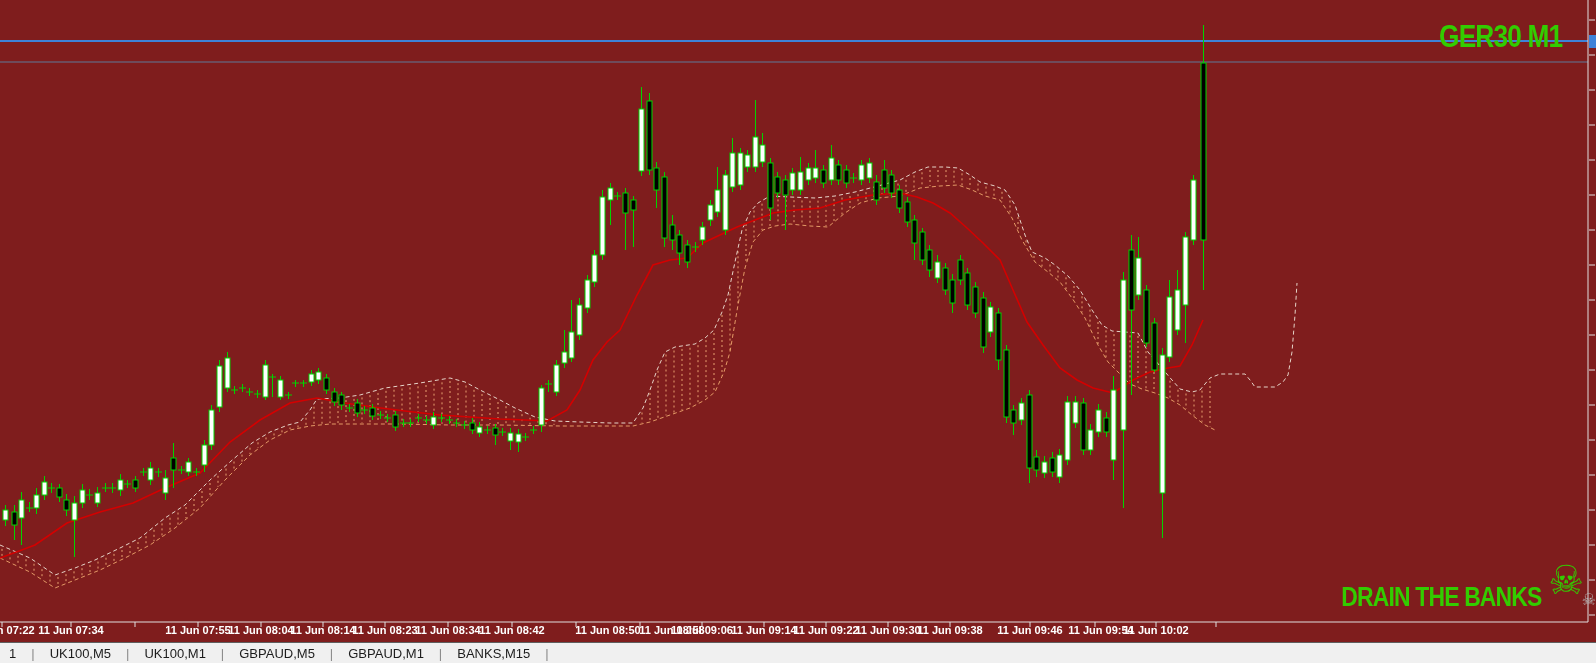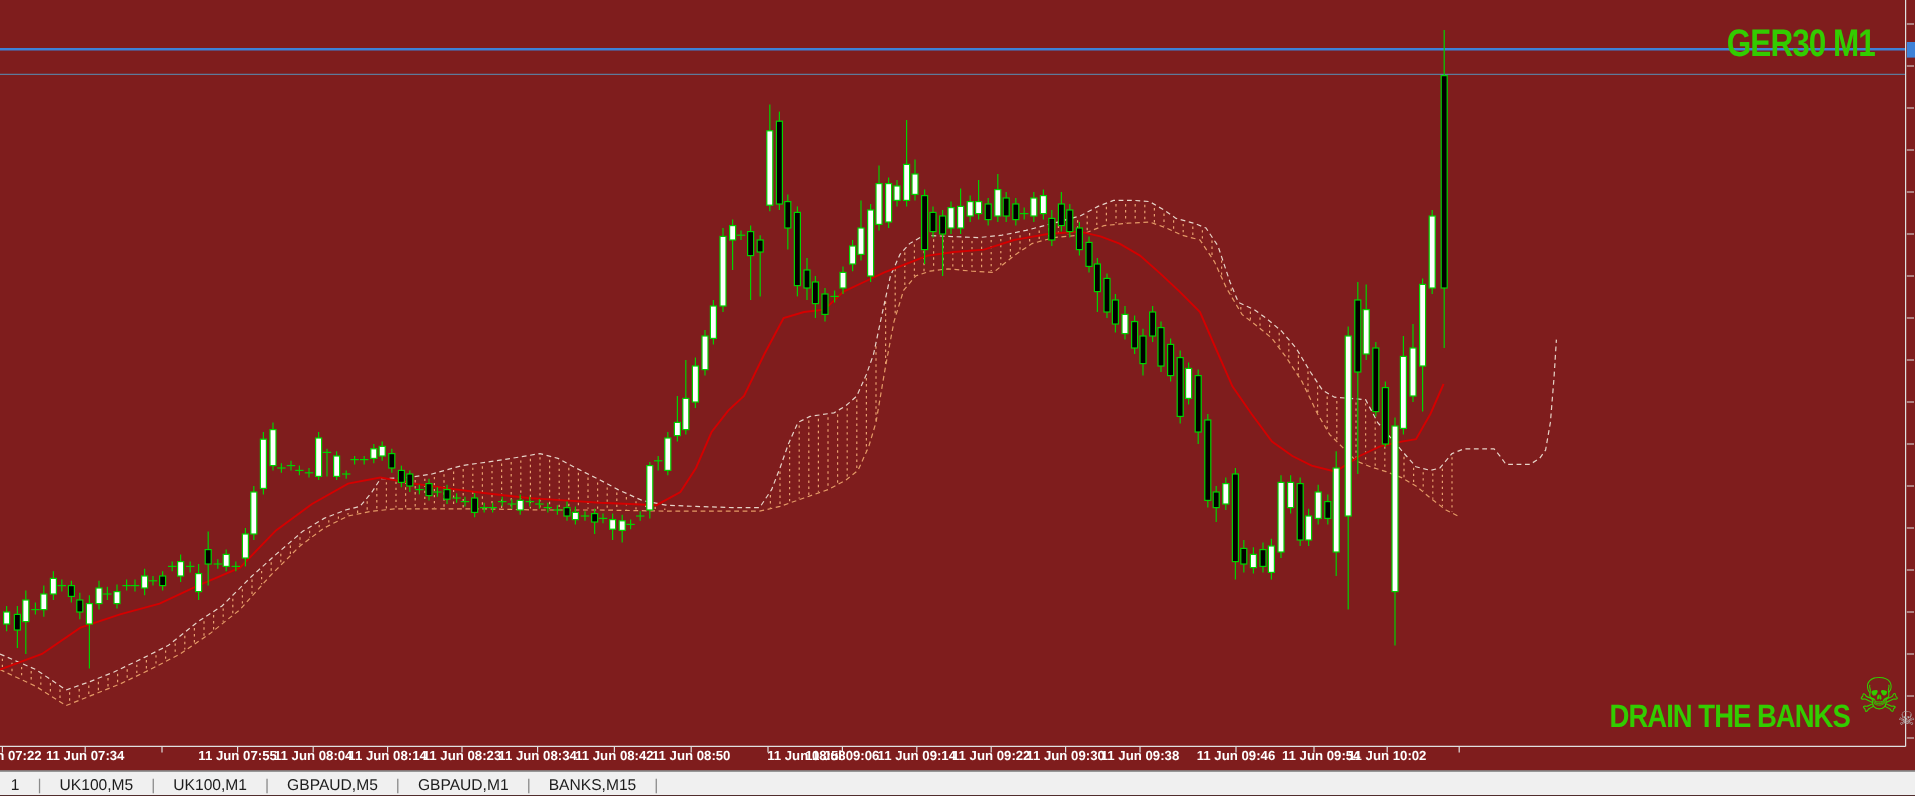--- a/index.html
+++ b/index.html
@@ -548,21 +548,21 @@
   <div id="time-axis">
       <div class="tlabel" style="left: 2px;">11 Jun 07:22</div>
       <div class="tlabel" style="left: 71px;">11 Jun 07:34</div>
       <div class="tlabel" style="left: 135px; margin-top: 47px;">11 Jun 07:46</div>
       <div class="tlabel" style="left: 198px;">11 Jun 07:55</div>
       <div class="tlabel" style="left: 261px;">11 Jun 08:04</div>
       <div class="tlabel" style="left: 323px;">11 Jun 08:14</div>
       <div class="tlabel" style="left: 385px;">11 Jun 08:23</div>
       <div class="tlabel" style="left: 448px;">11 Jun 08:34</div>
       <div class="tlabel" style="left: 512px;">11 Jun 08:42</div>
-      <div class="tlabel" style="left: 576px;">11 Jun 08:50</div>
+      <div class="tlabel" style="left: 608px;">11 Jun 08:50</div>
       <div class="tlabel" style="left: 672px;">11 Jun 08:58</div>
       <div class="tlabel" style="left: 702px;">11 Jul 09:06</div>
       <div class="tlabel" style="left: 764px;">11 Jun 09:14</div>
       <div class="tlabel" style="left: 826px;">11 Jun 09:22</div>
       <div class="tlabel" style="left: 888px;">11 Jun 09:30</div>
       <div class="tlabel" style="left: 950px;">11 Jun 09:38</div>
       <div class="tlabel" style="left: 1030px;">11 Jun 09:46</div>
       <div class="tlabel" style="left: 1095px; padding-left: 12px;">11 Jun 09:54</div>
       <div class="tlabel" style="left: 1156px;">11 Jun 10:02</div>
       <div class="tlabel" style="left: 1216px; margin-top: 22px;">11 Jun 10:10</div>

